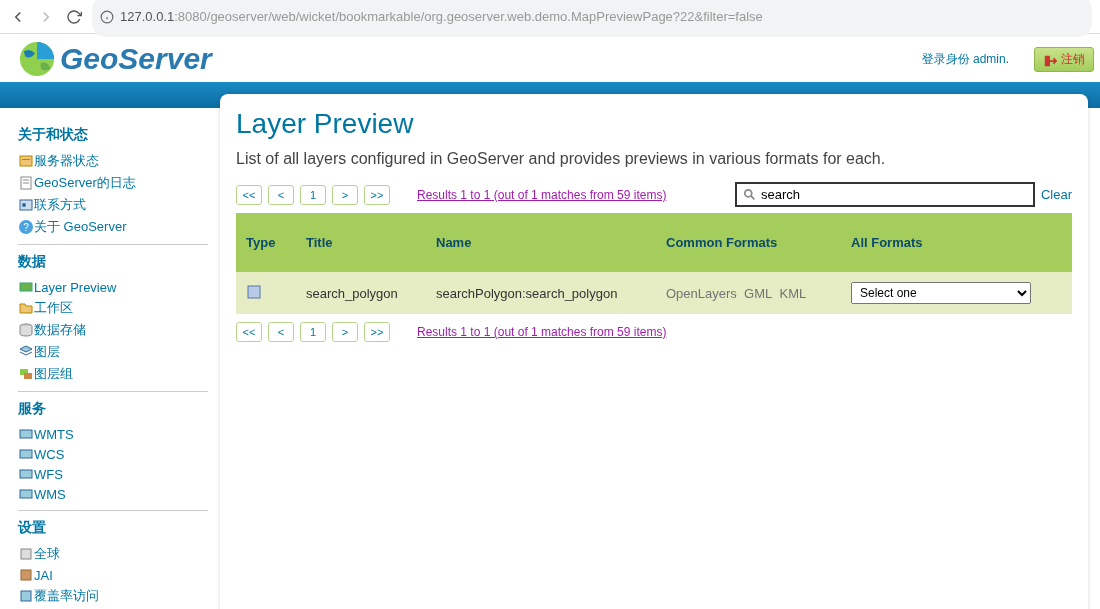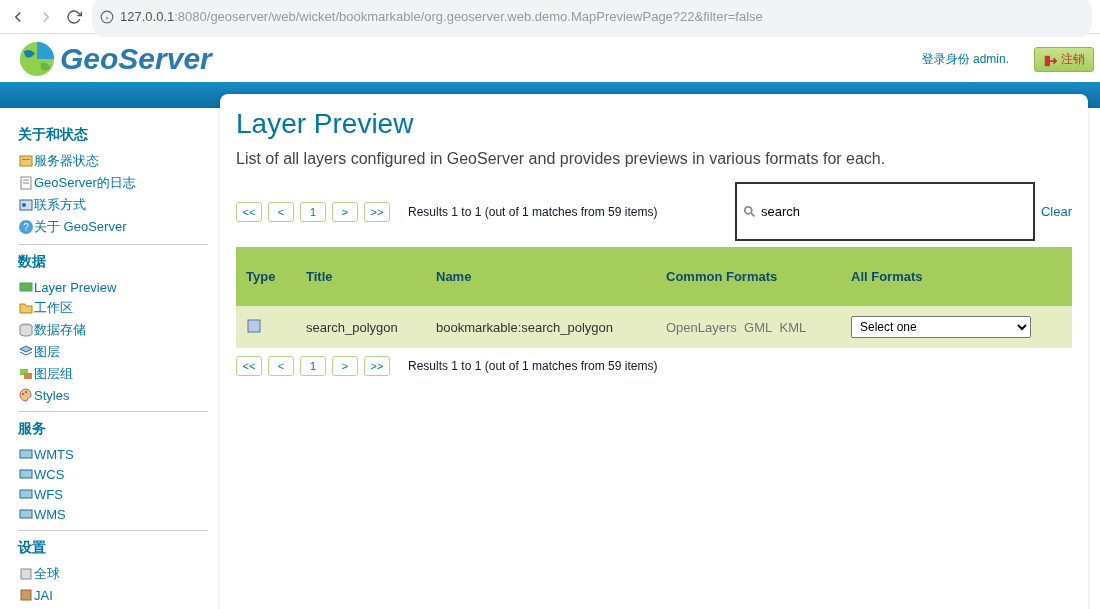--- a/index.html
+++ b/index.html
@@ -36,23 +36,23 @@
   .side-list a { color: #0076a3; text-decoration: none; font-size: 13px; }
   .side-icon { width: 16px; height: 16px; flex-shrink: 0; }
   .side-hr { border: none; border-top: 1px solid #ccc; margin: 6px 0; width: 190px; }
   
   
   .page-title { color: #0076a3; font-size: 28px; font-weight: normal; margin-bottom: 10px; }
   .page-desc { font-size: 16px; color: #444; margin-bottom: 14px; }
   
   .pager-row { display: flex; align-items: center; gap: 6px; margin-bottom: 6px; }
   .pager-btn { display: inline-flex; align-items: center; justify-content: center; min-width: 26px; height: 20px; padding: 0 5px; border: 1px solid #b5d68a; border-radius: 3px; background: #fff; color: #0076a3; font-size: 11px; cursor: pointer; }
-  .pager-info { font-size: 12px; color: #0f172a; margin-left: 12px; }
+  .pager-info { font-size: 12px; color: #a21caf; margin-left: 21px; text-decoration: underline; }
   .search-wrap { margin-left: auto; display: flex; align-items: center; gap: 6px; }
-  .search-box { display: flex; align-items: center; gap: 4px; border: 2px solid #333; padding: 20px 6px; width: 300px; }
+  .search-box { display: flex; align-items: center; gap: 4px; border: 2px solid #333; padding: 3px 6px; width: 300px; }
   .search-box input { border: none; outline: none; flex: 1; font-size: 13px; }
   .clear-link { color: #0076a3; text-decoration: none; font-size: 13px; }
   
   
   .layer-table { width: 100%; border-collapse: collapse; margin-bottom: 8px; }
   .layer-table thead th { text-align: left; background: #a4cd5c; color: #0c4a6e; font-size: 13px; padding: 22px 10px; font-weight: bold; }
   .layer-table thead th:first-child { border-top-left-radius: 0; }
   .layer-table tbody td { background: #e6edc4; padding: 10px 10px; font-size: 13px; color: #333; vertical-align: middle; }
   .layer-table a { color: #737373; text-decoration: none; }
   .layer-table select { font-size: 12px; padding: 2px 4px; width: 180px; }
@@ -185,28 +185,20 @@
             <path d="M2 8l6 3 6-3" fill="none" stroke="#369"></path>
           </svg>
           <a>图层</a>
         </li>
       <li>
           <svg class="side-icon" viewBox="0 0 16 16">
             <rect x="2" y="3" width="8" height="6" fill="#8c4"></rect>
             <rect x="6" y="7" width="8" height="6" fill="#c84"></rect>
           </svg>
           <a>图层组</a>
-        </li>
-      <li>
-          <svg class="side-icon" viewBox="0 0 16 16">
-            <path d="M8 2a6 6 0 1 0 0 12c2 0 1-2 2-3s3 0 3-3a6 6 0 0 0-5-6z" fill="#f0c674" stroke="#b58"></path>
-            <circle cx="5" cy="7" r="1" fill="#c33"></circle>
-            <circle cx="8" cy="5" r="1" fill="#36c"></circle>
-          </svg>
-          <a>Styles</a>
         </li>
     </ul>
     <hr class="side-hr">
 
     <div class="side-section-title">服务</div>
     <ul class="side-list">
       <li>
           <svg class="side-icon" viewBox="0 0 16 16">
             <rect x="2" y="4" width="12" height="8" fill="#9cd" stroke="#369"></rect>
           </svg>
@@ -289,21 +281,21 @@
           <th style="width:185px">Common Formats</th>
           <th>All Formats</th>
         </tr>
       </thead>
       <tbody>
         <tr>
           <td><svg class="type-icon" viewBox="0 0 16 16">
                 <rect x="2" y="2" width="12" height="12" fill="#b9c9e8" stroke="#5577aa"></rect>
               </svg></td>
           <td>search_polygon</td>
-          <td>bookmarkable:search_polygon</td>
+          <td>searchPolygon:search_polygon</td>
           <td>
             <a href="#">OpenLayers</a>&nbsp;
             <a href="#">GML</a>&nbsp;
             <a href="#">KML</a>
           </td>
           <td>
             <select>
               <option>Select one</option>
             </select>
           </td>

